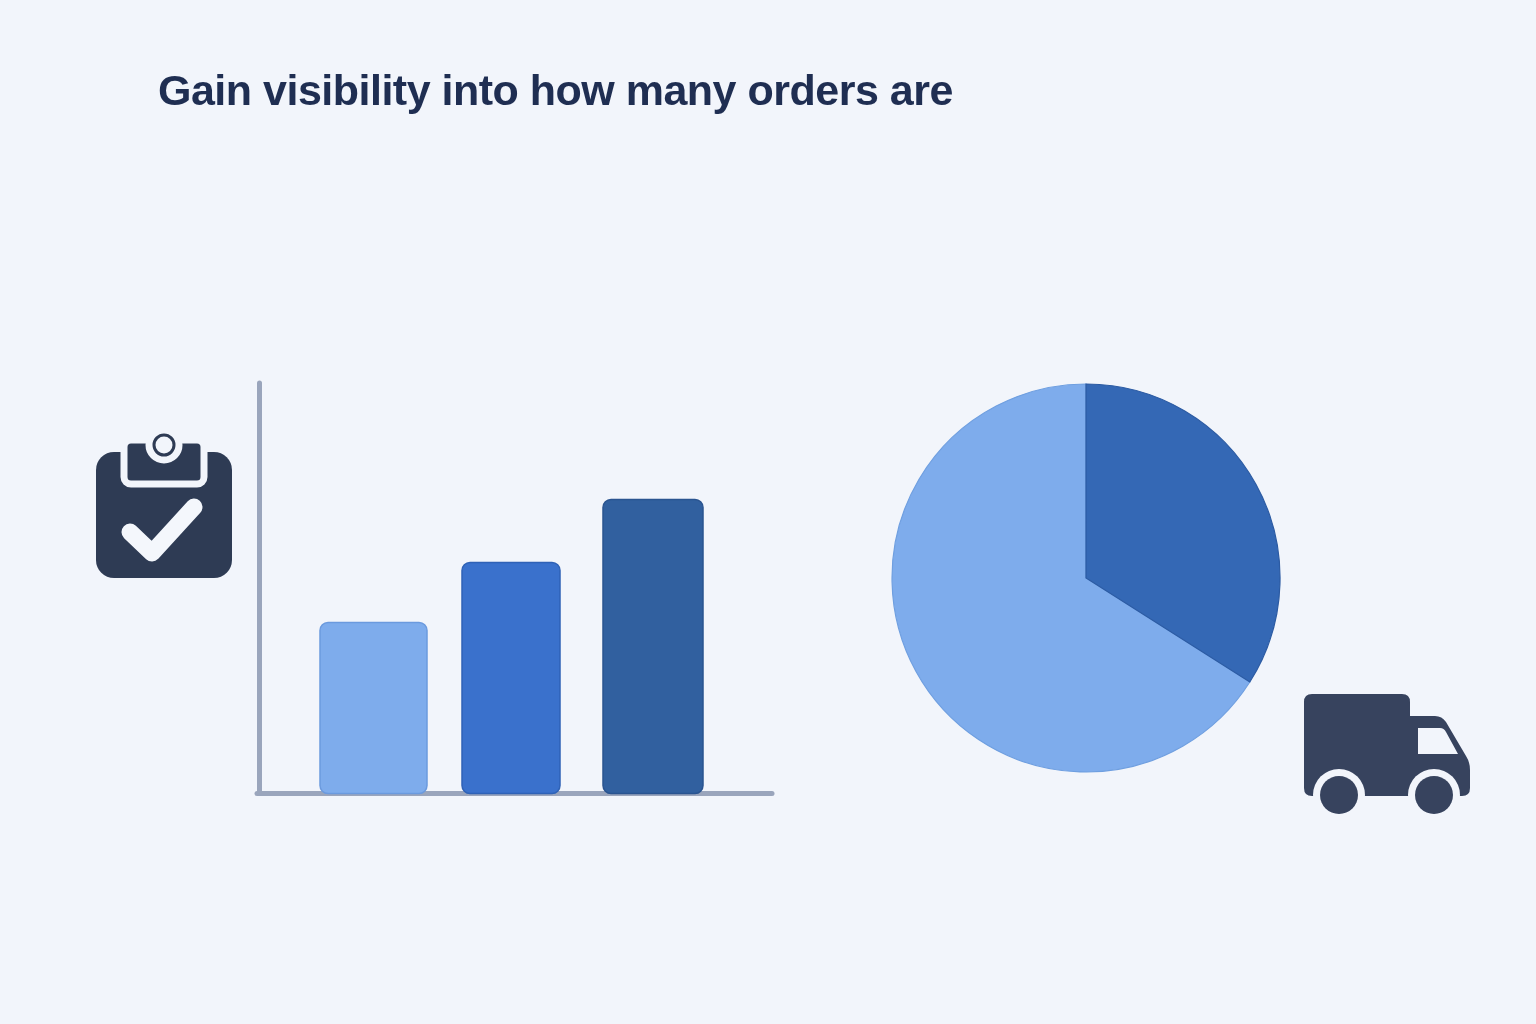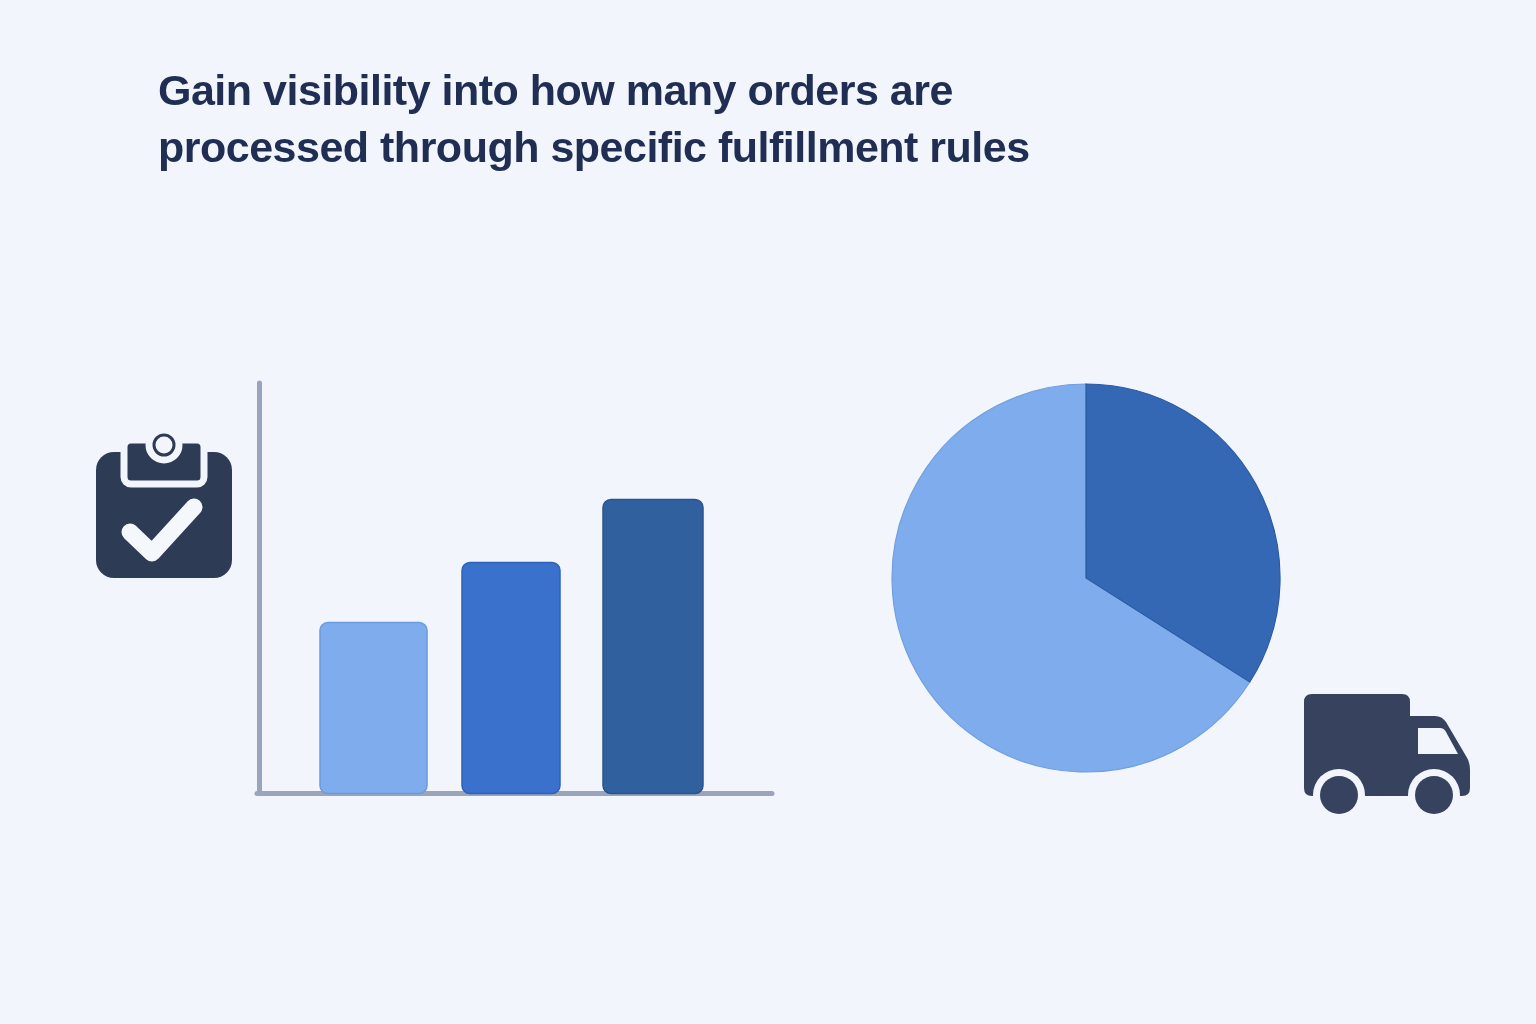--- a/index.html
+++ b/index.html
@@ -94,21 +94,20 @@
   }
   svg { overflow: visible; }
 </style>
 </head>
 <body>
 
 <div id="stage">
 
   <div id="headline">
     <span class="ln">Gain visibility into how many orders are</span>
-    <span class="ln">processed through specific fulfillment rules</span>
   </div>
 
   <div id="clipboard-icon-wrap">
     <svg width="152" height="160" viewBox="0 0 152 160">
 
       <rect x="8" y="24" width="136" height="126" rx="18" ry="18" fill="#2e3b54"></rect>
 
       <rect x="36" y="12" width="80" height="44" rx="7" ry="7" fill="#2e3b54" stroke="#f2f5fb" stroke-width="7"></rect>
 
       <circle cx="76" cy="17" r="15" fill="#2e3b54" stroke="#f2f5fb" stroke-width="7"></circle>

